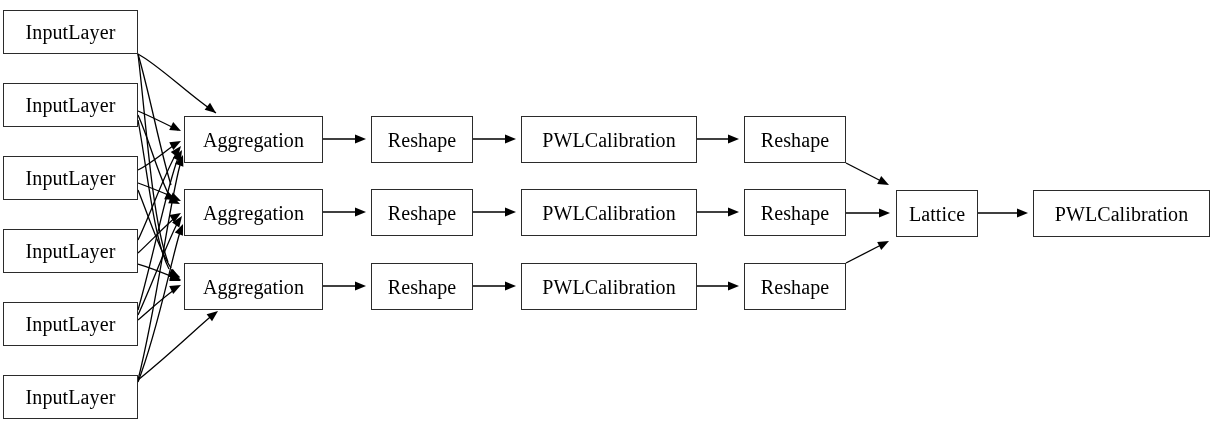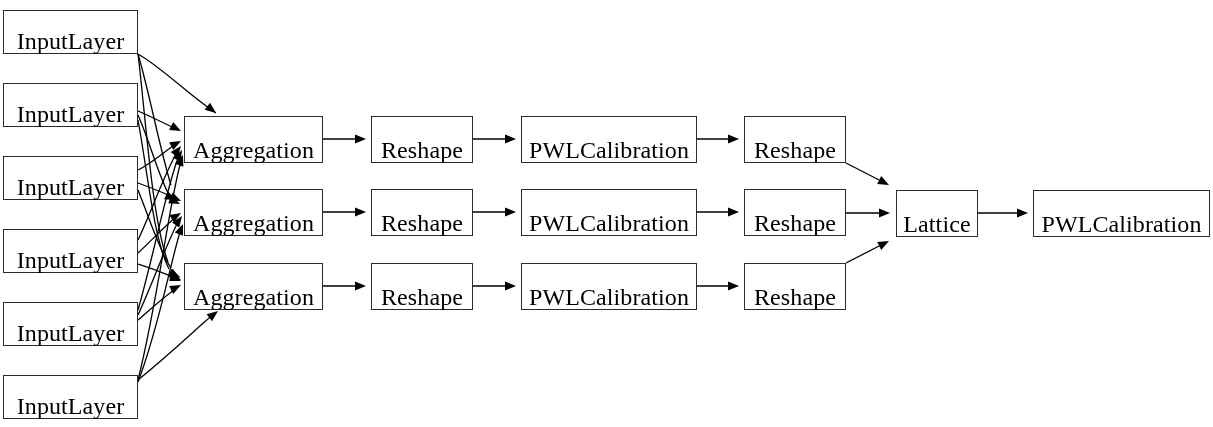--- a/index.html
+++ b/index.html
@@ -5,24 +5,24 @@
   html,body{margin:0;padding:0;background:#ffffff;}
   body{font-family:"Liberation Serif","DejaVu Serif",serif;}
   #canvas{position:relative;width:1213px;height:427px;background:#fff;overflow:hidden;}
   #edges{position:absolute;left:0;top:0;width:1213px;height:427px;}
   .node{
     position:absolute;
     box-sizing:border-box;
     border:1.4px solid #2b2b2b;
     background:#ffffff;
     display:flex;
-    align-items:flex-end;
+    align-items:center;
     justify-content:center;
     color:#000000;
-    font-size:24px;
+    font-size:20px;
     line-height:1;
     letter-spacing:0.1px;
     white-space:nowrap;
     z-index:5;
   }
   .node-label{pointer-events:none;}
 </style>
 </head>
 <body>
 

